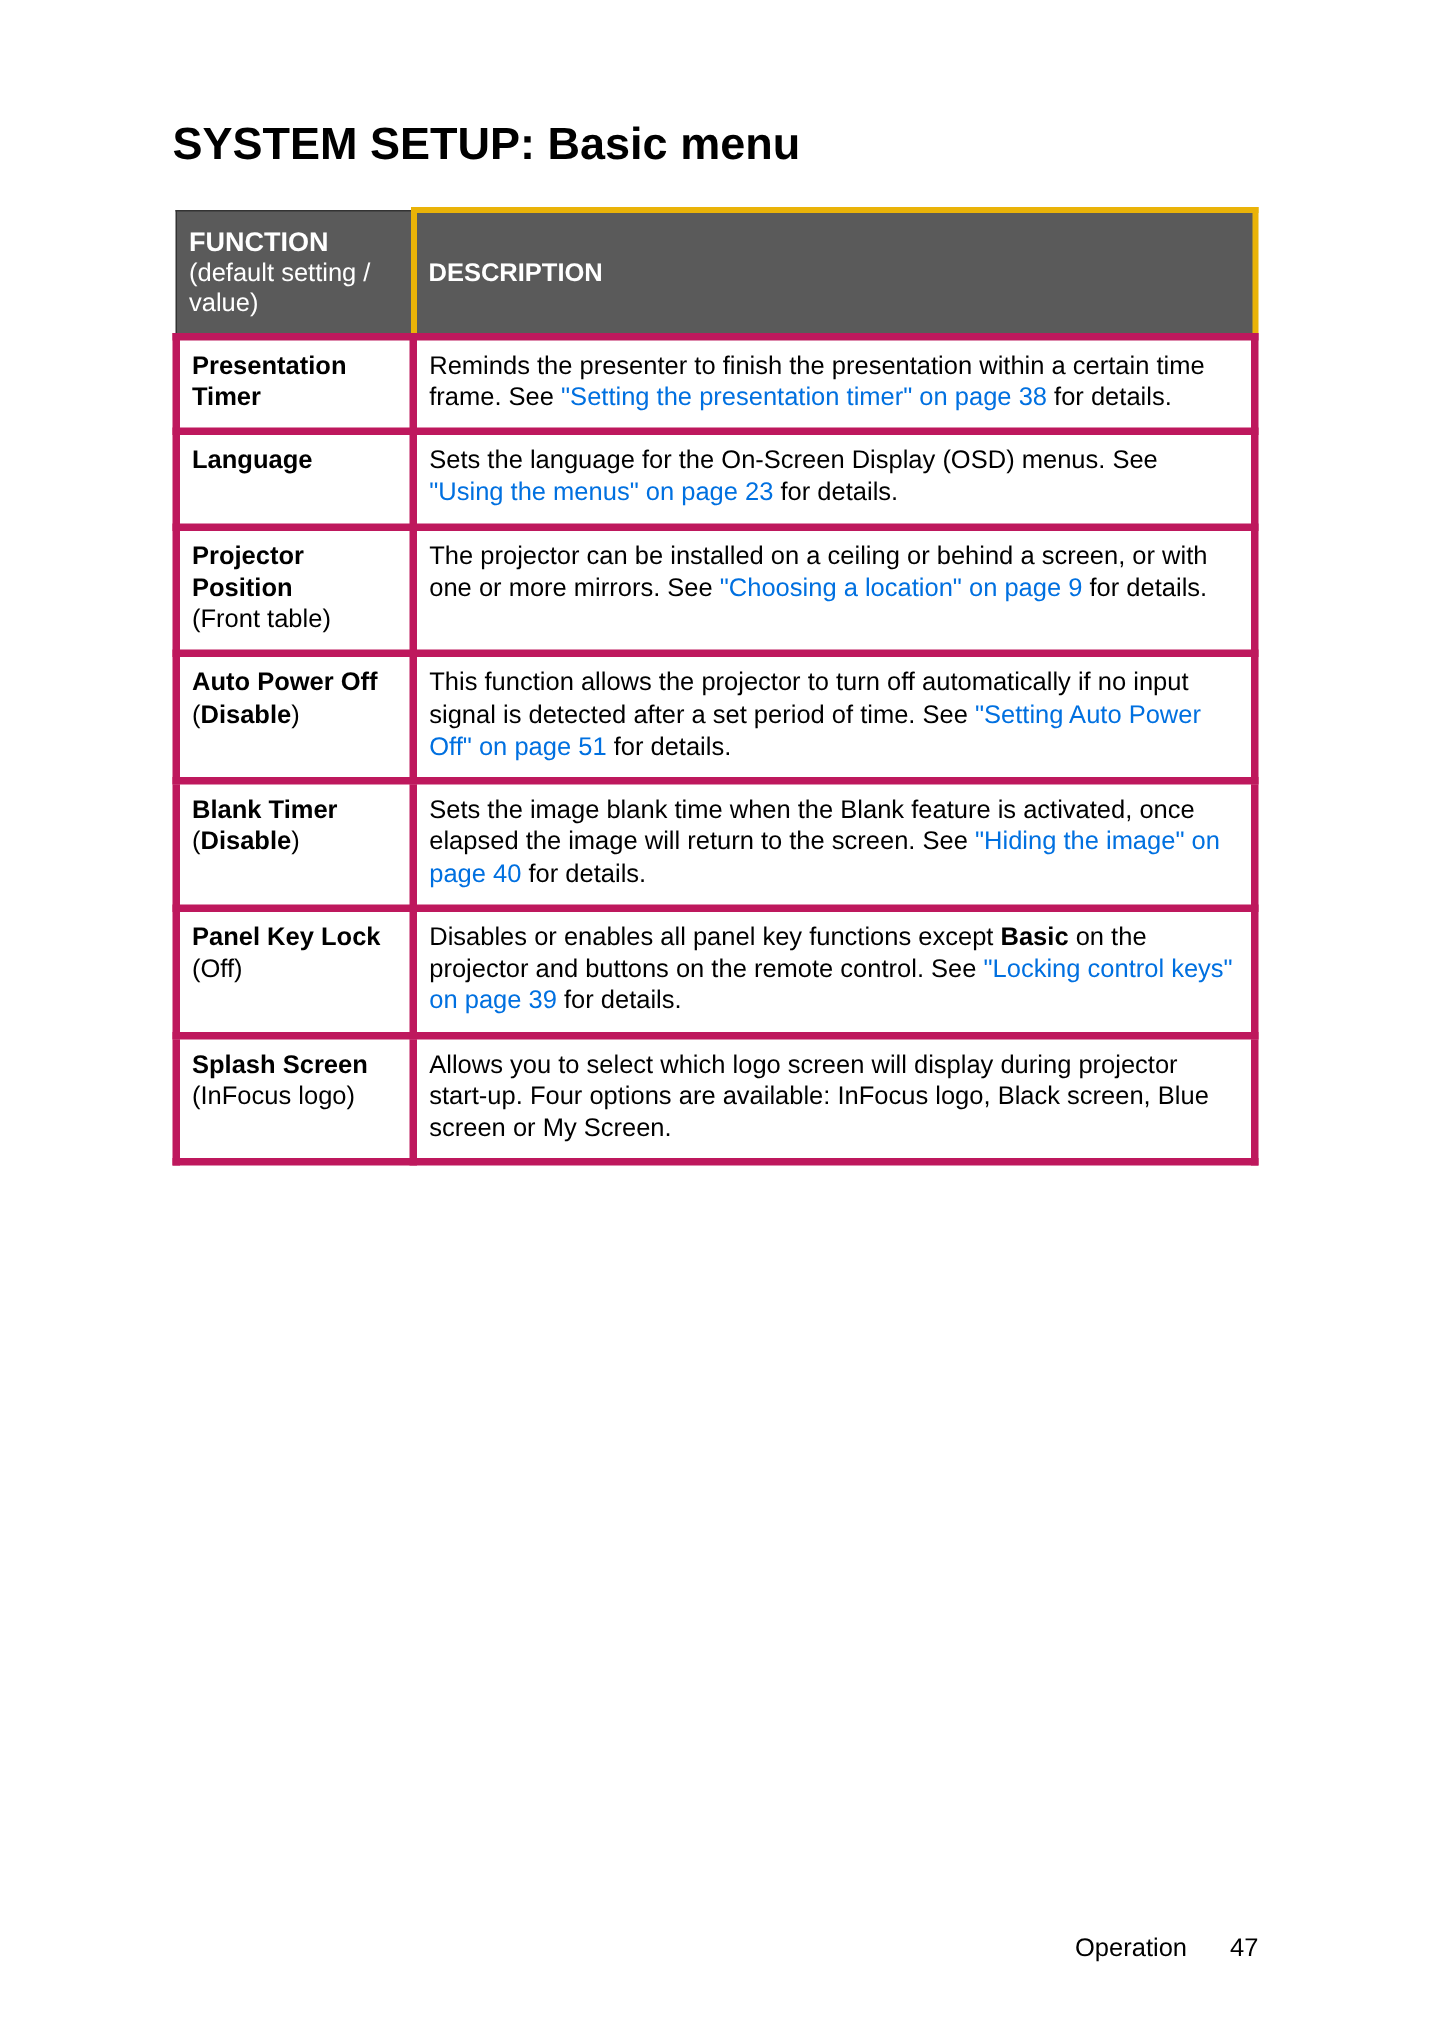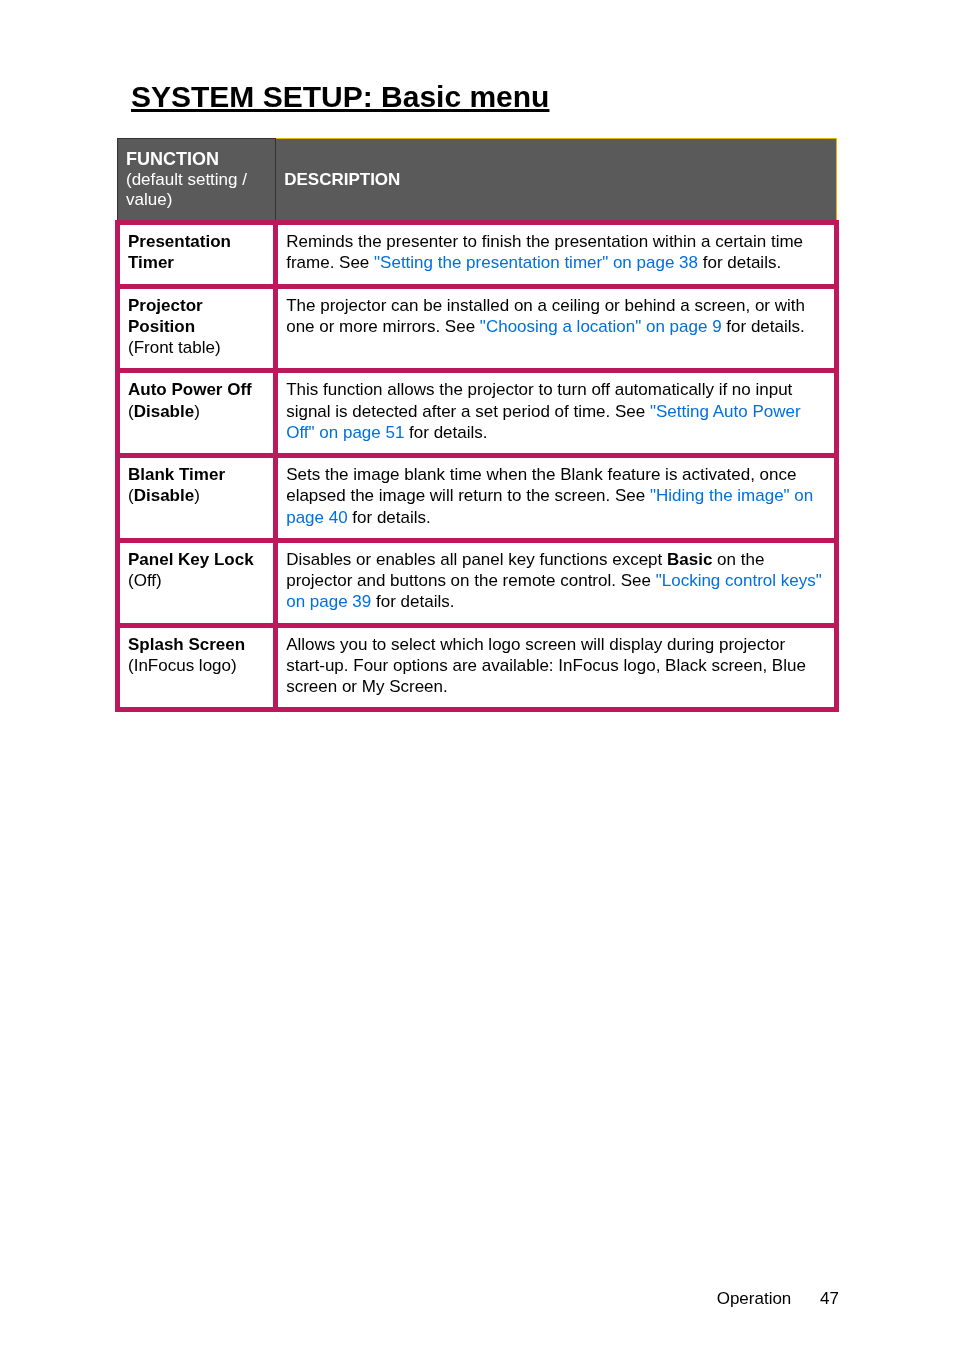--- a/index.html
+++ b/index.html
@@ -12,43 +12,42 @@
     }
     .page {
       padding: 80px 115px 60px 115px;
       box-sizing: border-box;
       min-height: 1352px;
       position: relative;
     }
     h1 {
       font-size: 30px;
       font-weight: bold;
-      margin: 0 0 24px 16px;
-      text-decoration: underline;
+      margin: 0 0 24px 0;
     }
     table {
       border-collapse: collapse;
       width: 100%;
       border-radius: 32px;
     }
     th {
       background: #5a5a5a;
       color: #fff;
       text-align: left;
       vertical-align: middle;
       padding: 10px 8px;
       font-weight: normal;
       font-size: 17px;
     }
     th.col-func {
       width: 22%;
       border: 1px solid #333;
     }
     th.col-desc {
-      border: 1px solid #eab308;
+      border: 4px solid #eab308;
     }
     th .func-title {
       font-weight: bold;
       font-size: 18px;
     }
     td {
       border: 5px solid #be185d;
       vertical-align: top;
       padding: 6px 8px 10px 8px;
       font-size: 17px;
@@ -95,20 +94,26 @@
       </tr>
     </thead>
     <tbody id="tbody">
         <tr>
           <td class="func-cell">
             <span class="fname">Presentation Timer</span>
           </td>
           <td><span>Reminds the presenter to finish the presentation within a certain time frame. See </span><span class="link">"Setting the presentation timer" on page 38</span><span> for details.</span></td>
         </tr>
         <tr>
+          <td class="func-cell">
+            <span class="fname">Language</span>
+          </td>
+          <td><span>Sets the language for the On-Screen Display (OSD) menus. See </span><span class="link">"Using the menus" on page 23</span><span> for details.</span></td>
+        </tr>
+        <tr>
           <td class="func-cell"><span class="fname">Projector Position</span><span class="fsetting">(Front table)</span></td>
           <td><span>The projector can be installed on a ceiling or behind a screen, or with one or more mirrors. See </span><span class="link">"Choosing a location" on page 9</span><span> for details.</span></td>
         </tr>
         <tr>
           <td class="func-cell"><span class="fname">Auto Power Off</span><span><span>(</span><span style="font-weight: bold;">Disable</span><span>)</span></span></td>
           <td><span>This function allows the projector to turn off automatically if no input signal is detected after a set period of time. See </span><span class="link">"Setting Auto Power Off" on page 51</span><span> for details.</span></td>
         </tr>
         <tr>
           <td class="func-cell"><span class="fname">Blank Timer</span><span><span>(</span><span style="font-weight: bold;">Disable</span><span>)</span></span></td>
           <td><span>Sets the image blank time when the Blank feature is activated, once elapsed the image will return to the screen. See </span><span class="link">"Hiding the image" on page 40</span><span> for details.</span></td>

